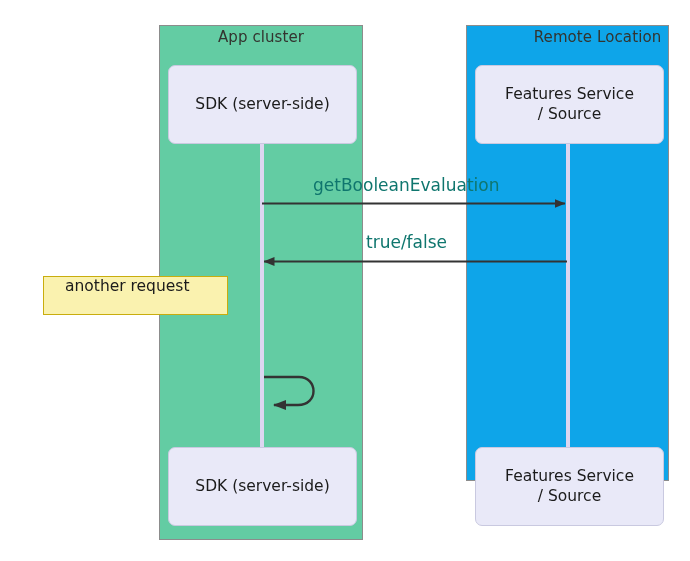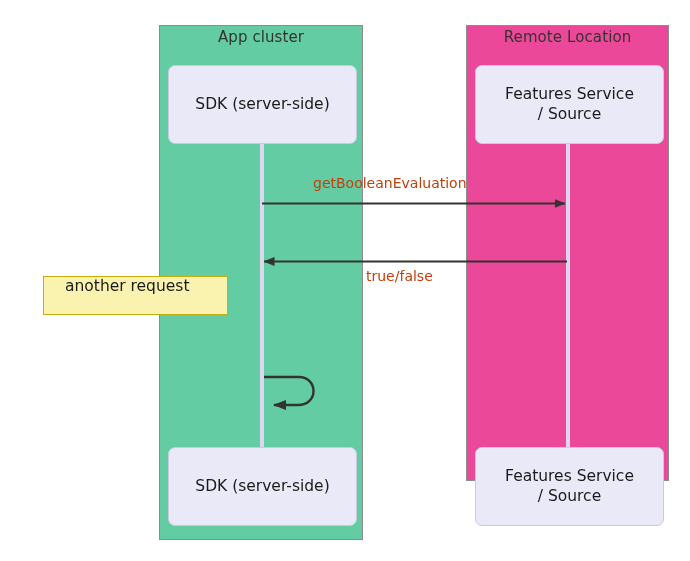--- a/index.html
+++ b/index.html
@@ -41,21 +41,22 @@
     top: 25px;
     width: 204px;
     height: 515px;
     background: #63CCA3;
   }
   #panel-remote {
     left: 450px;
     top: 25px;
     width: 203px;
     height: 456px;
-    background: #ec4899;
+    background: #0ea5e9;
+    padding-left: 30px;
   }
 
   
   .lifeline {
     position: absolute;
     width: 4px;
     background: #DCD6F0;
   }
   #lifeline-sdk {
     left: 244px;
@@ -85,26 +86,26 @@
     white-space: pre-line;
   }
   #box-sdk-top      { left: 152px; top: 65px;  width: 189px; height: 79px; }
   #box-sdk-bottom   { left: 152px; top: 447px; width: 189px; height: 79px; }
   #box-feat-top     { left: 459px; top: 65px;  width: 189px; height: 79px; }
   #box-feat-bottom  { left: 459px; top: 447px; width: 189px; height: 79px; }
 
   
   .msg-label {
     position: absolute;
-    font-size: 14px;
-    color: #c2410c;
+    font-size: 17px;
+    color: #0f766e;
     white-space: nowrap;
   }
   #label-getbool     { left: 297px; top: 175px; }
-  #label-truefalse   { left: 350px; top: 232px; margin-top: 36px; }
+  #label-truefalse   { left: 350px; top: 232px; }
   #label-cache       { left: 40px;  top: 350px; }
 
   
   #note-another-request {
     position: absolute;
     left: 27px;
     top: 276px;
     width: 185px;
     height: 39px;
     box-sizing: border-box;

